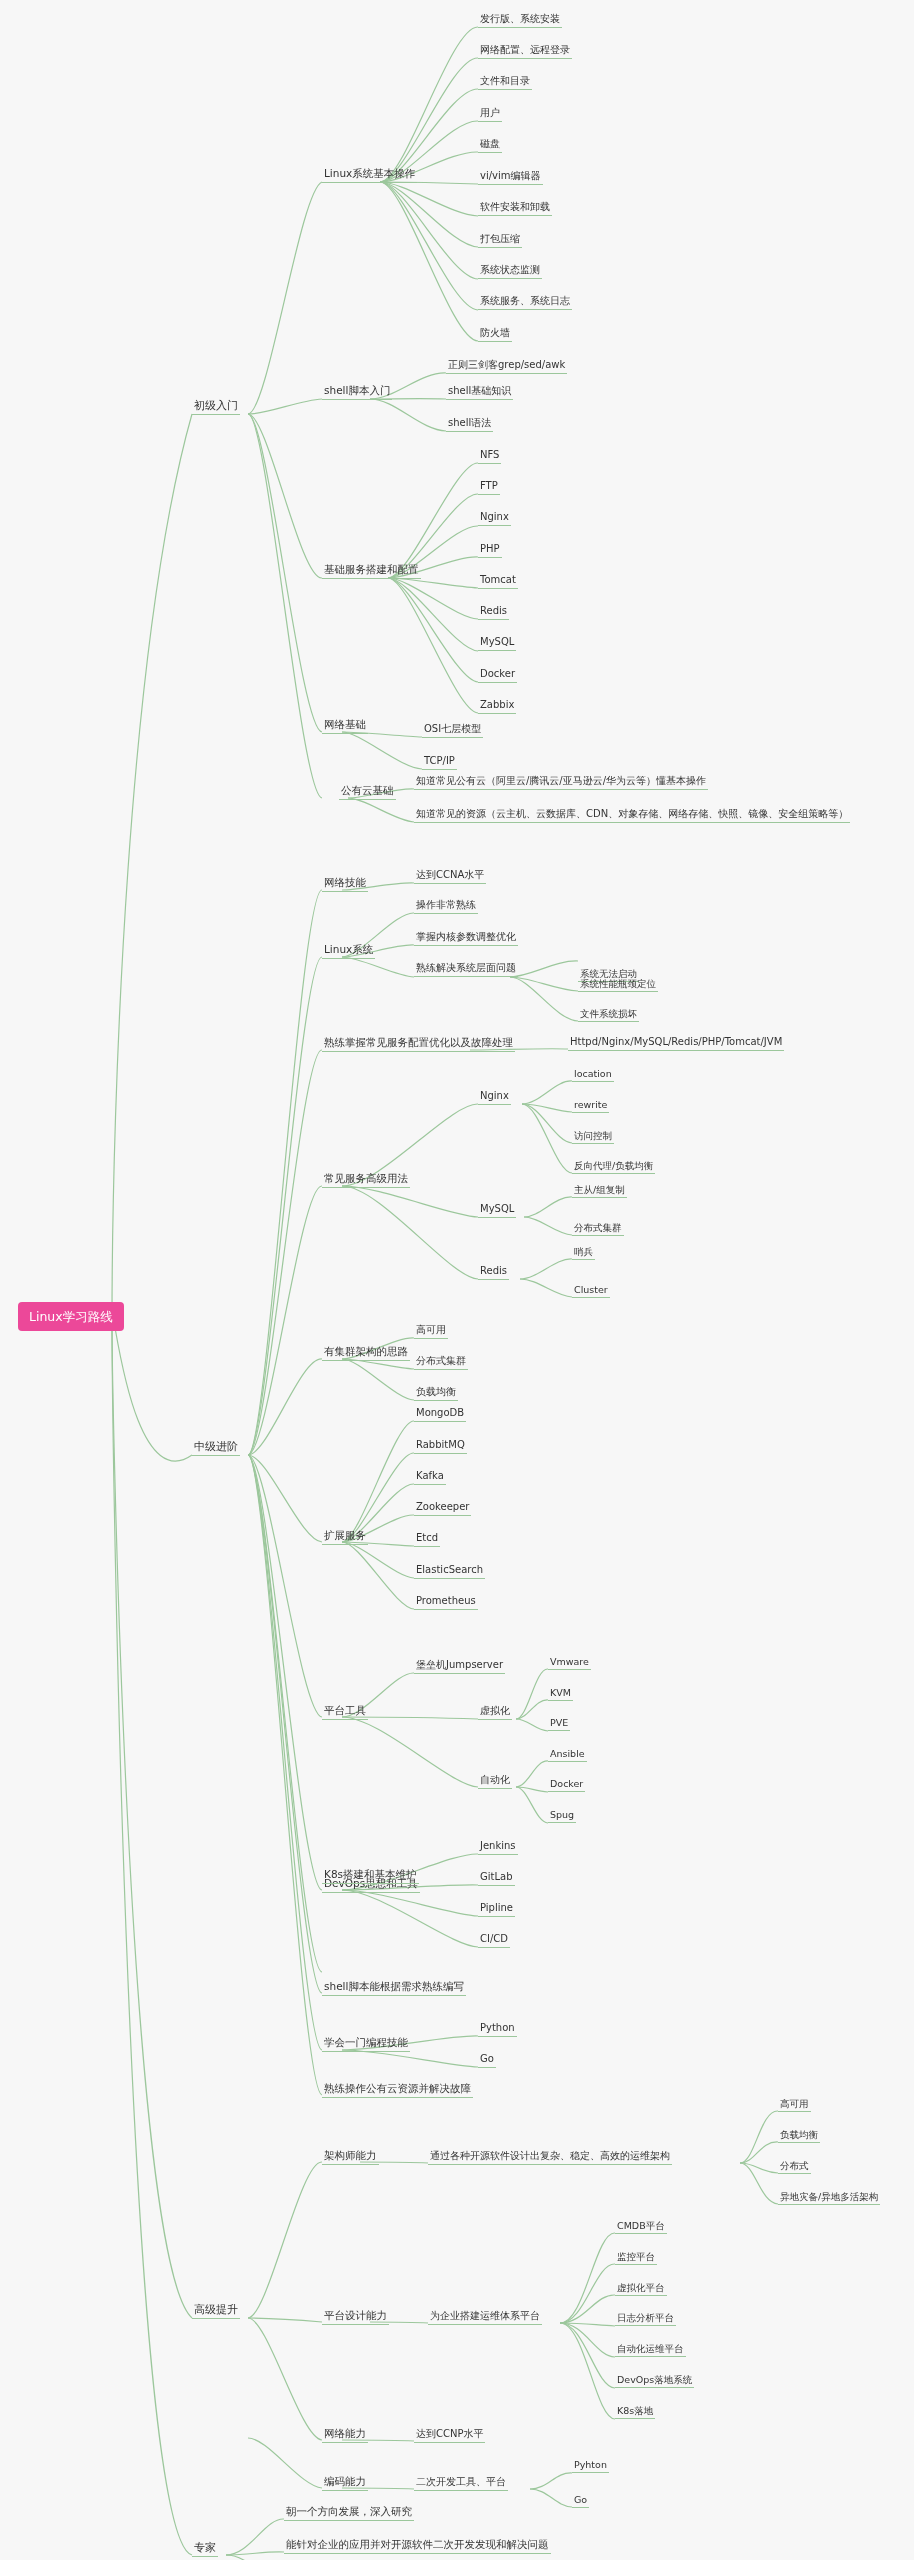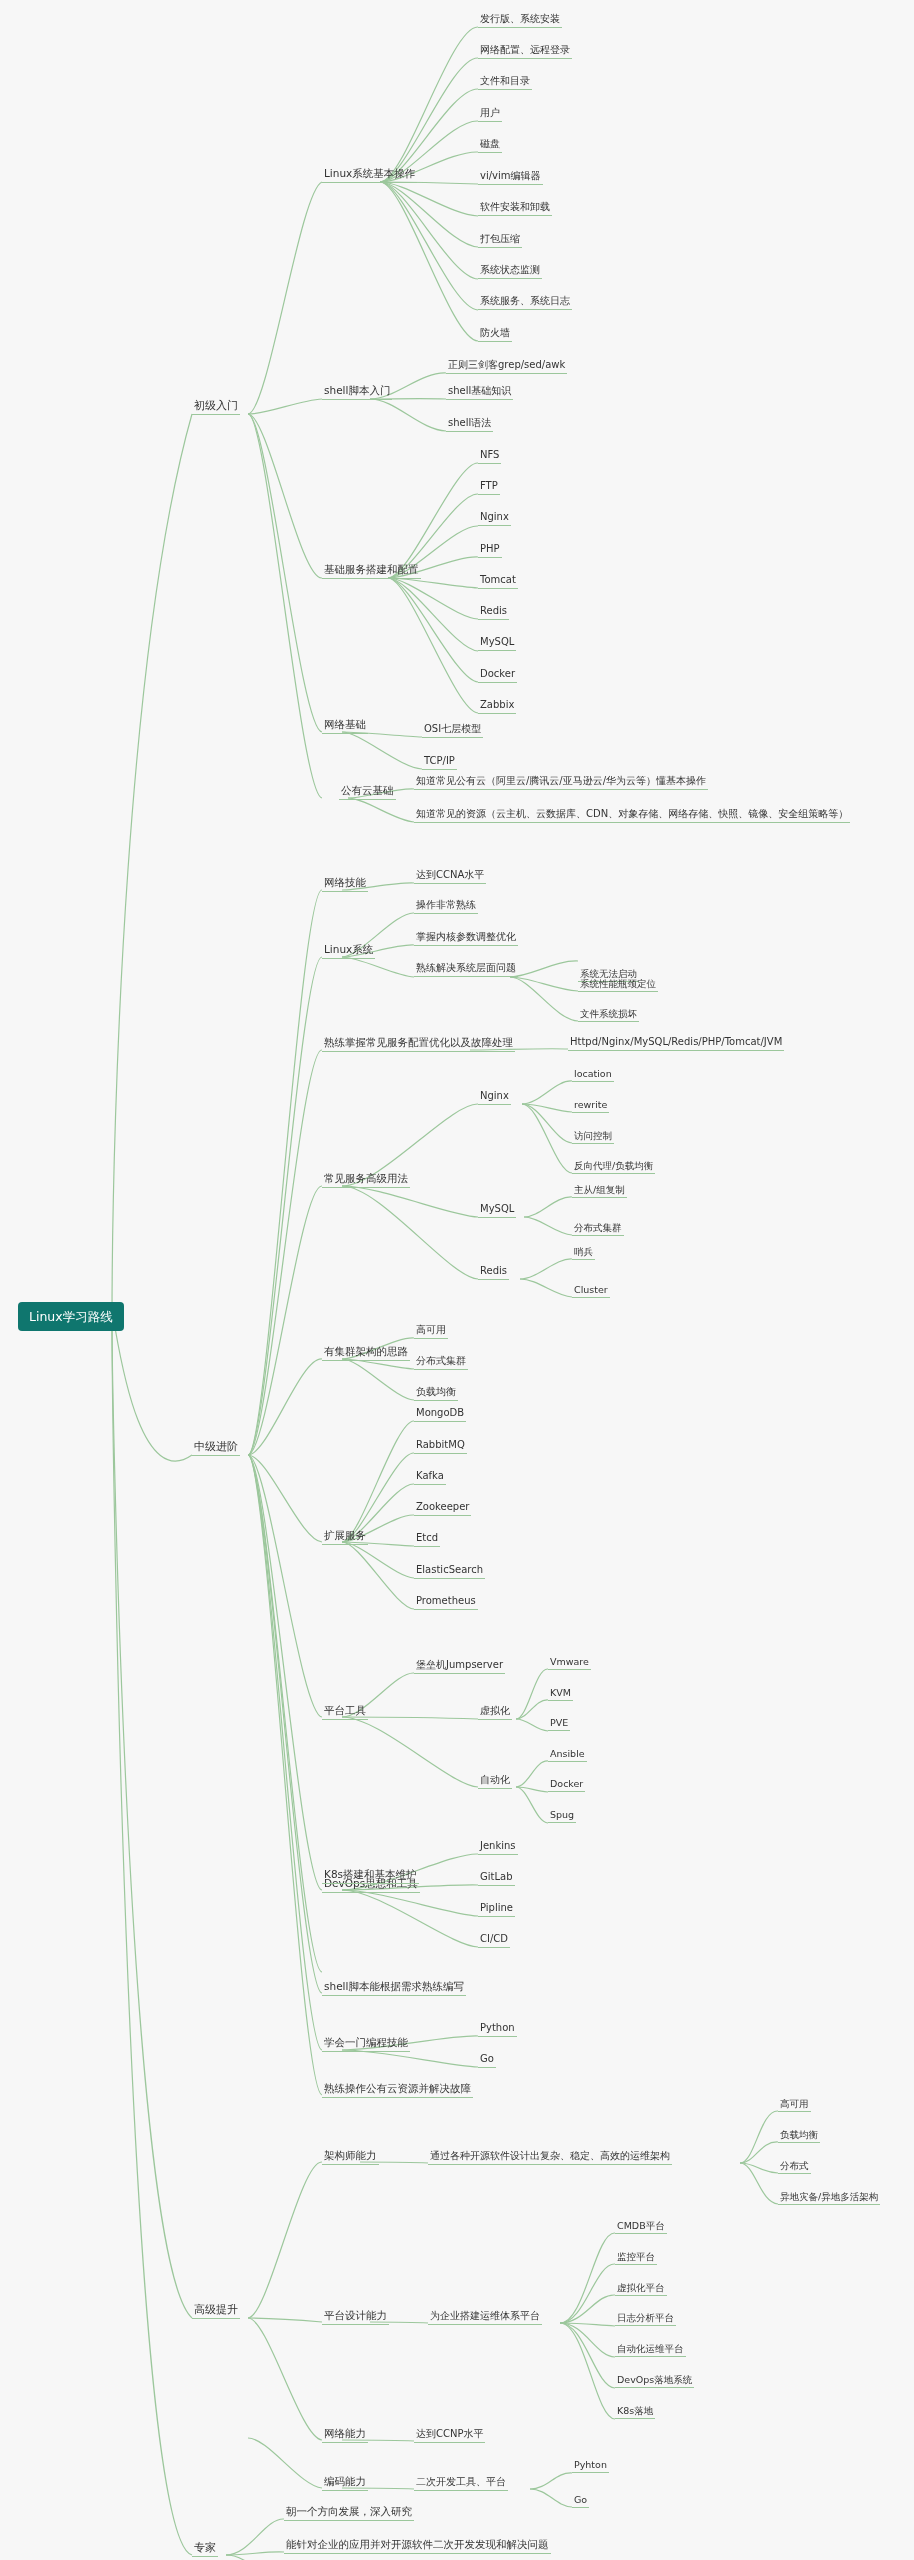--- a/index.html
+++ b/index.html
@@ -14,21 +14,21 @@
     position:absolute;
     box-sizing:border-box;
     font-size:10.5px;
     line-height:1.2;
     color:#333;
     white-space:nowrap;
     padding:0 2px 2px 2px;
     border-bottom:1px solid #9cc79c;
   }
   .node.root{
-    background:#0f766e;
+    background:#ec4899;
     color:#ffffff;
     border:none;
     border-radius:4px;
     padding:7px 11px;
     font-size:12.5px;
     white-space:nowrap;
   }
   .node.lvl1{ font-size:11px; color:#333; }
   .node.lvl2{ font-size:10.5px; }
   .node.lvl3{ font-size:10px; }

